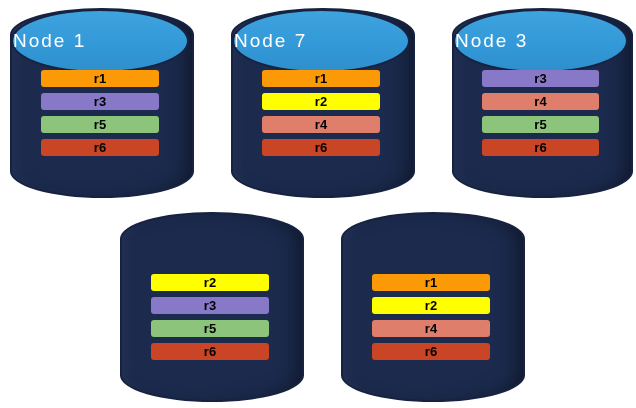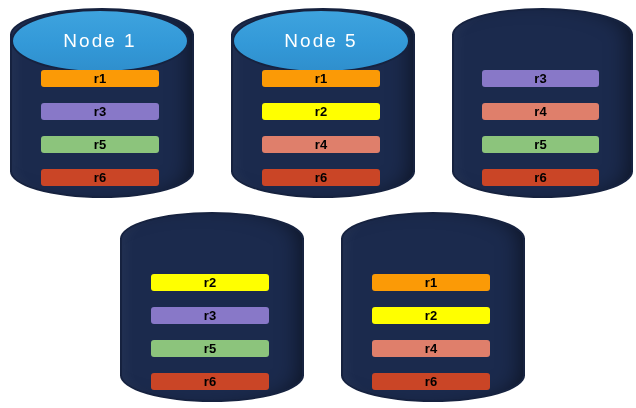--- a/index.html
+++ b/index.html
@@ -52,42 +52,41 @@
     border-radius: 50%;
     box-sizing: border-box;
   }
 
   .node-label {
     position: absolute;
     left: 0;
     right: 0;
     top: 50%;
     transform: translateY(-50%);
-    text-align: center;
     color: #ffffff;
     font-size: 19px;
     letter-spacing: 2px;
     font-weight: 400;
     white-space: nowrap;
   }
 
   .replica-stack {
     position: absolute;
     left: 0;
     right: 0;
     display: flex;
     flex-direction: column;
     align-items: center;
   }
 
   .replica {
     width: 66%;
     height: 17px;
     border-radius: 3px;
-    margin-bottom: 16px;
+    margin-bottom: 6px;
     color: #000000;
     font-size: 13px;
     font-weight: bold;
     line-height: 17px;
     text-align: center;
     box-sizing: border-box;
   }
   .replica:last-child { margin-bottom: 2px; }
 </style>
 </head>
@@ -102,31 +101,34 @@
       <div class="replica-stack" style="top: 62px;">
         <div class="replica" style="background: rgb(251, 154, 6);">r1</div>
         <div class="replica" style="background: rgb(136, 120, 200);">r3</div>
         <div class="replica" style="background: rgb(140, 196, 124);">r5</div>
         <div class="replica" style="background: rgb(202, 69, 38);">r6</div>
       </div>
     </div>
     <div class="node" style="left: 231px; top: 8px; width: 180px; height: 186px;">
       <div class="cyl-body"></div>
       <div class="cyl-top">
-        <div class="node-label">Node 5</div>
+        <div class="node-label">Node 7</div>
       </div>
       <div class="replica-stack" style="top: 62px;">
         <div class="replica" style="background: rgb(251, 154, 6);">r1</div>
         <div class="replica" style="background: rgb(255, 255, 0);">r2</div>
         <div class="replica" style="background: rgb(223, 127, 107);">r4</div>
         <div class="replica" style="background: rgb(202, 69, 38);">r6</div>
       </div>
     </div>
     <div class="node" style="left: 452px; top: 8px; width: 177px; height: 186px;">
       <div class="cyl-body"></div>
+      <div class="cyl-top">
+        <div class="node-label">Node 3</div>
+      </div>
       <div class="replica-stack" style="top: 62px;">
         <div class="replica" style="background: rgb(136, 120, 200);">r3</div>
         <div class="replica" style="background: rgb(223, 127, 107);">r4</div>
         <div class="replica" style="background: rgb(140, 196, 124);">r5</div>
         <div class="replica" style="background: rgb(202, 69, 38);">r6</div>
       </div>
     </div>
     <div class="node" style="left: 120px; top: 212px; width: 180px; height: 186px;">
       <div class="cyl-body"></div>
       <div class="replica-stack" style="top: 62px;">

